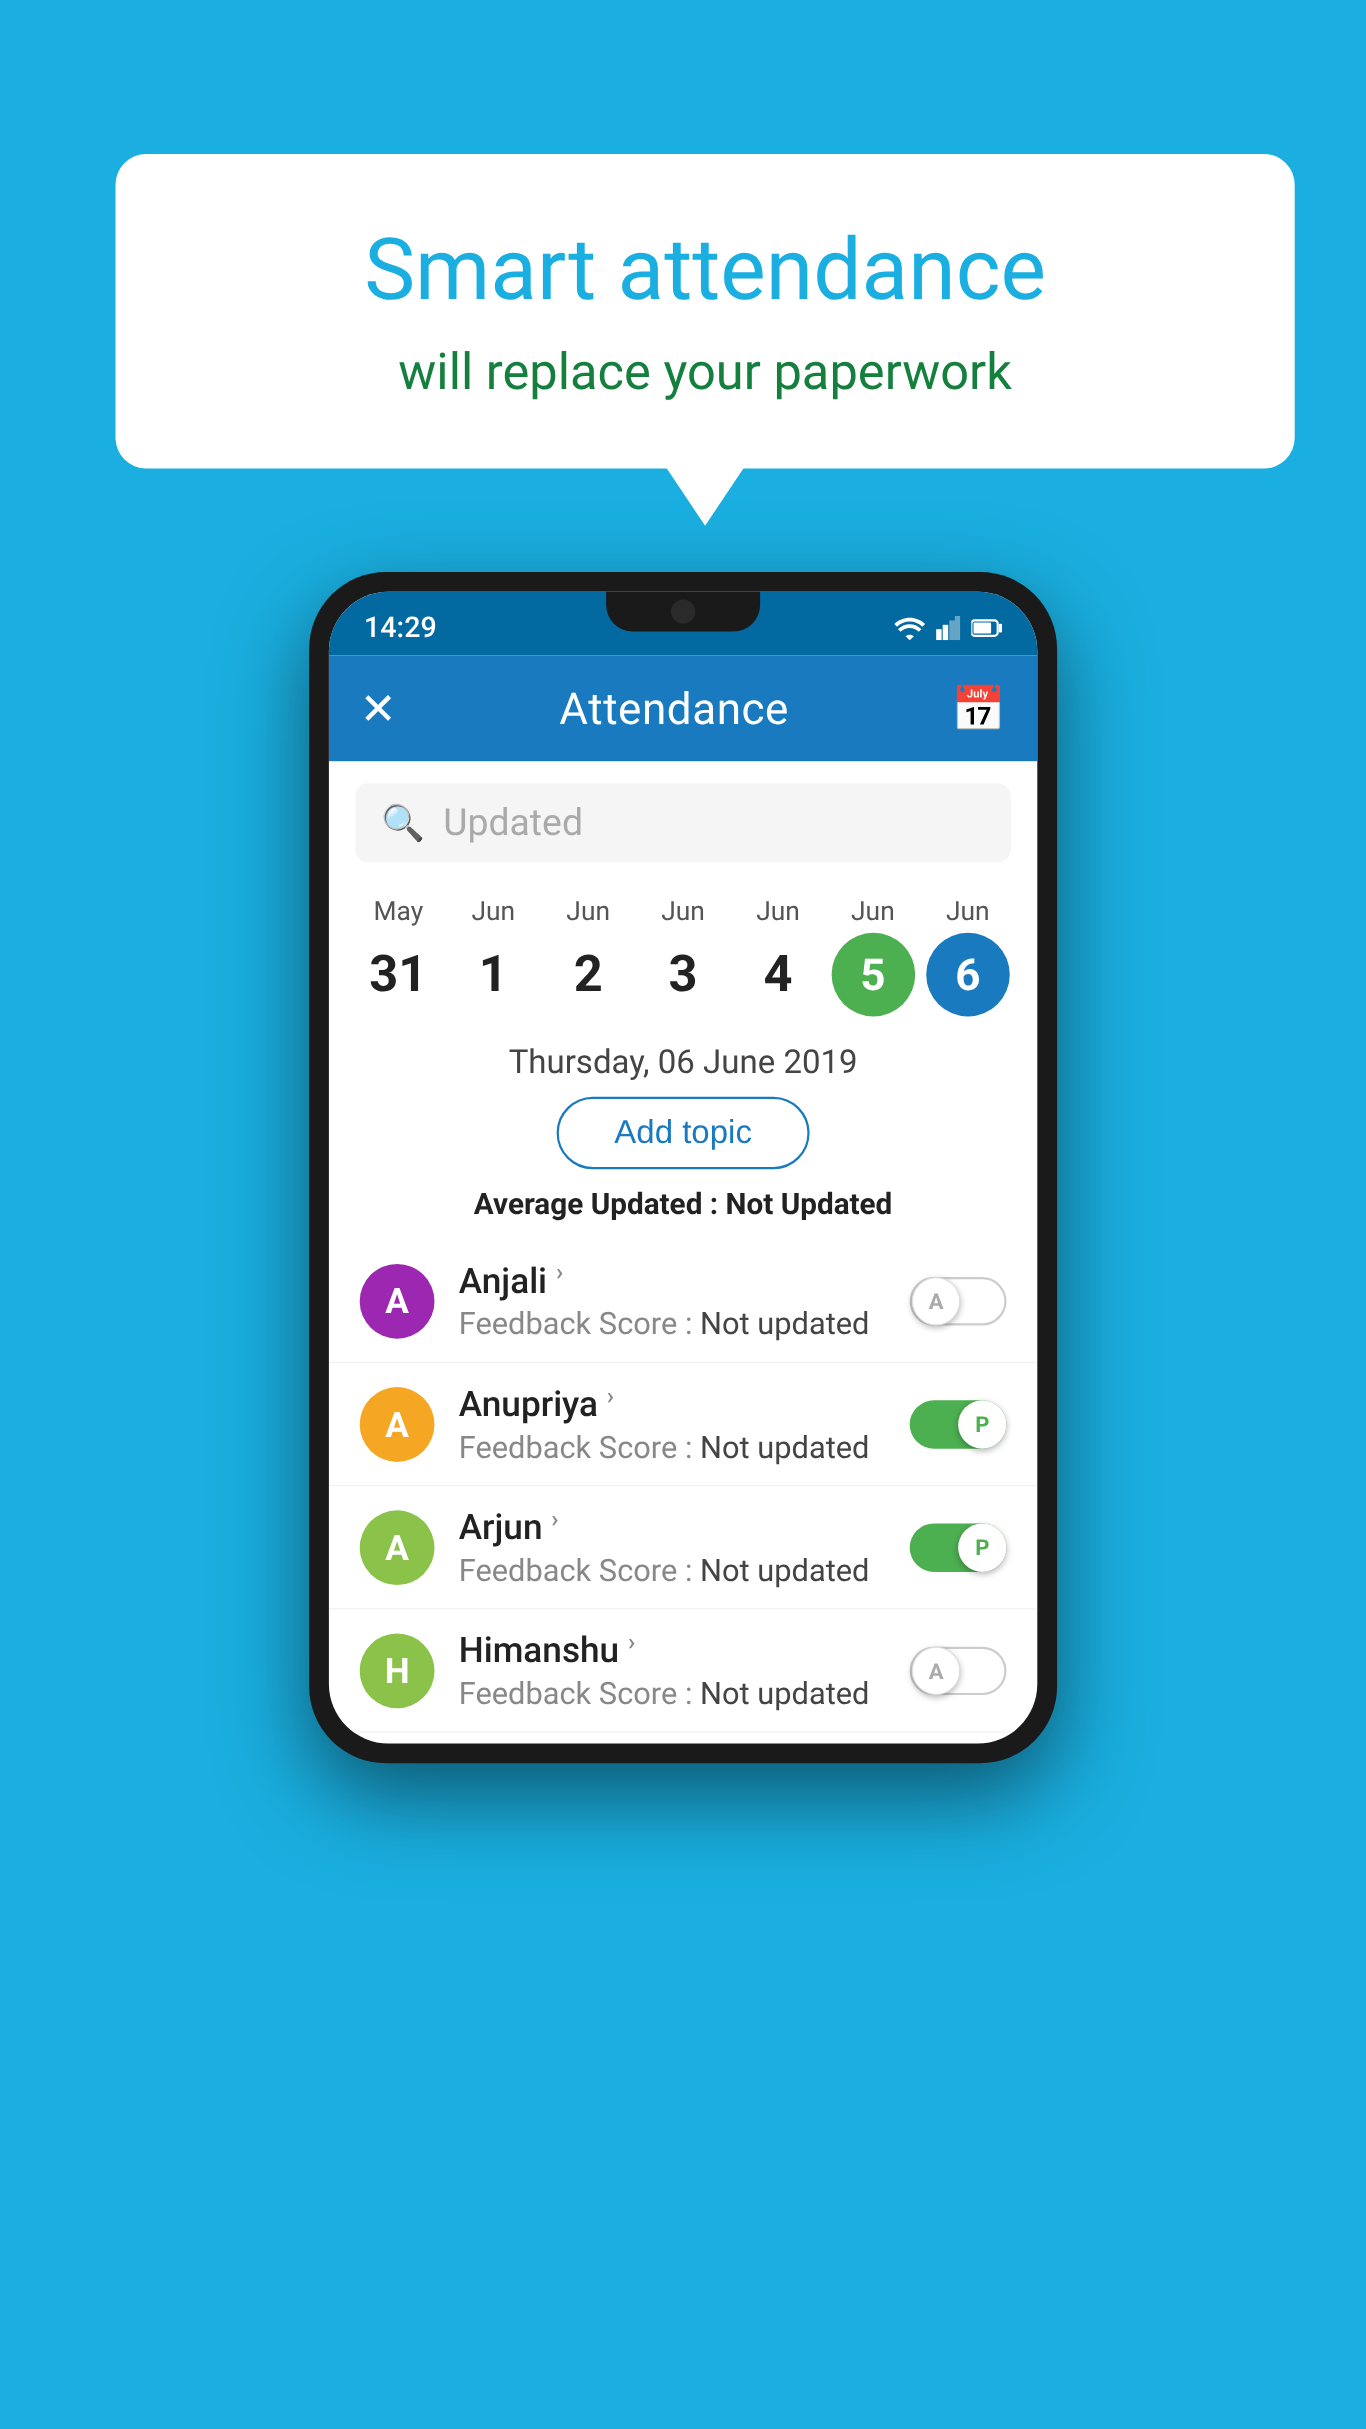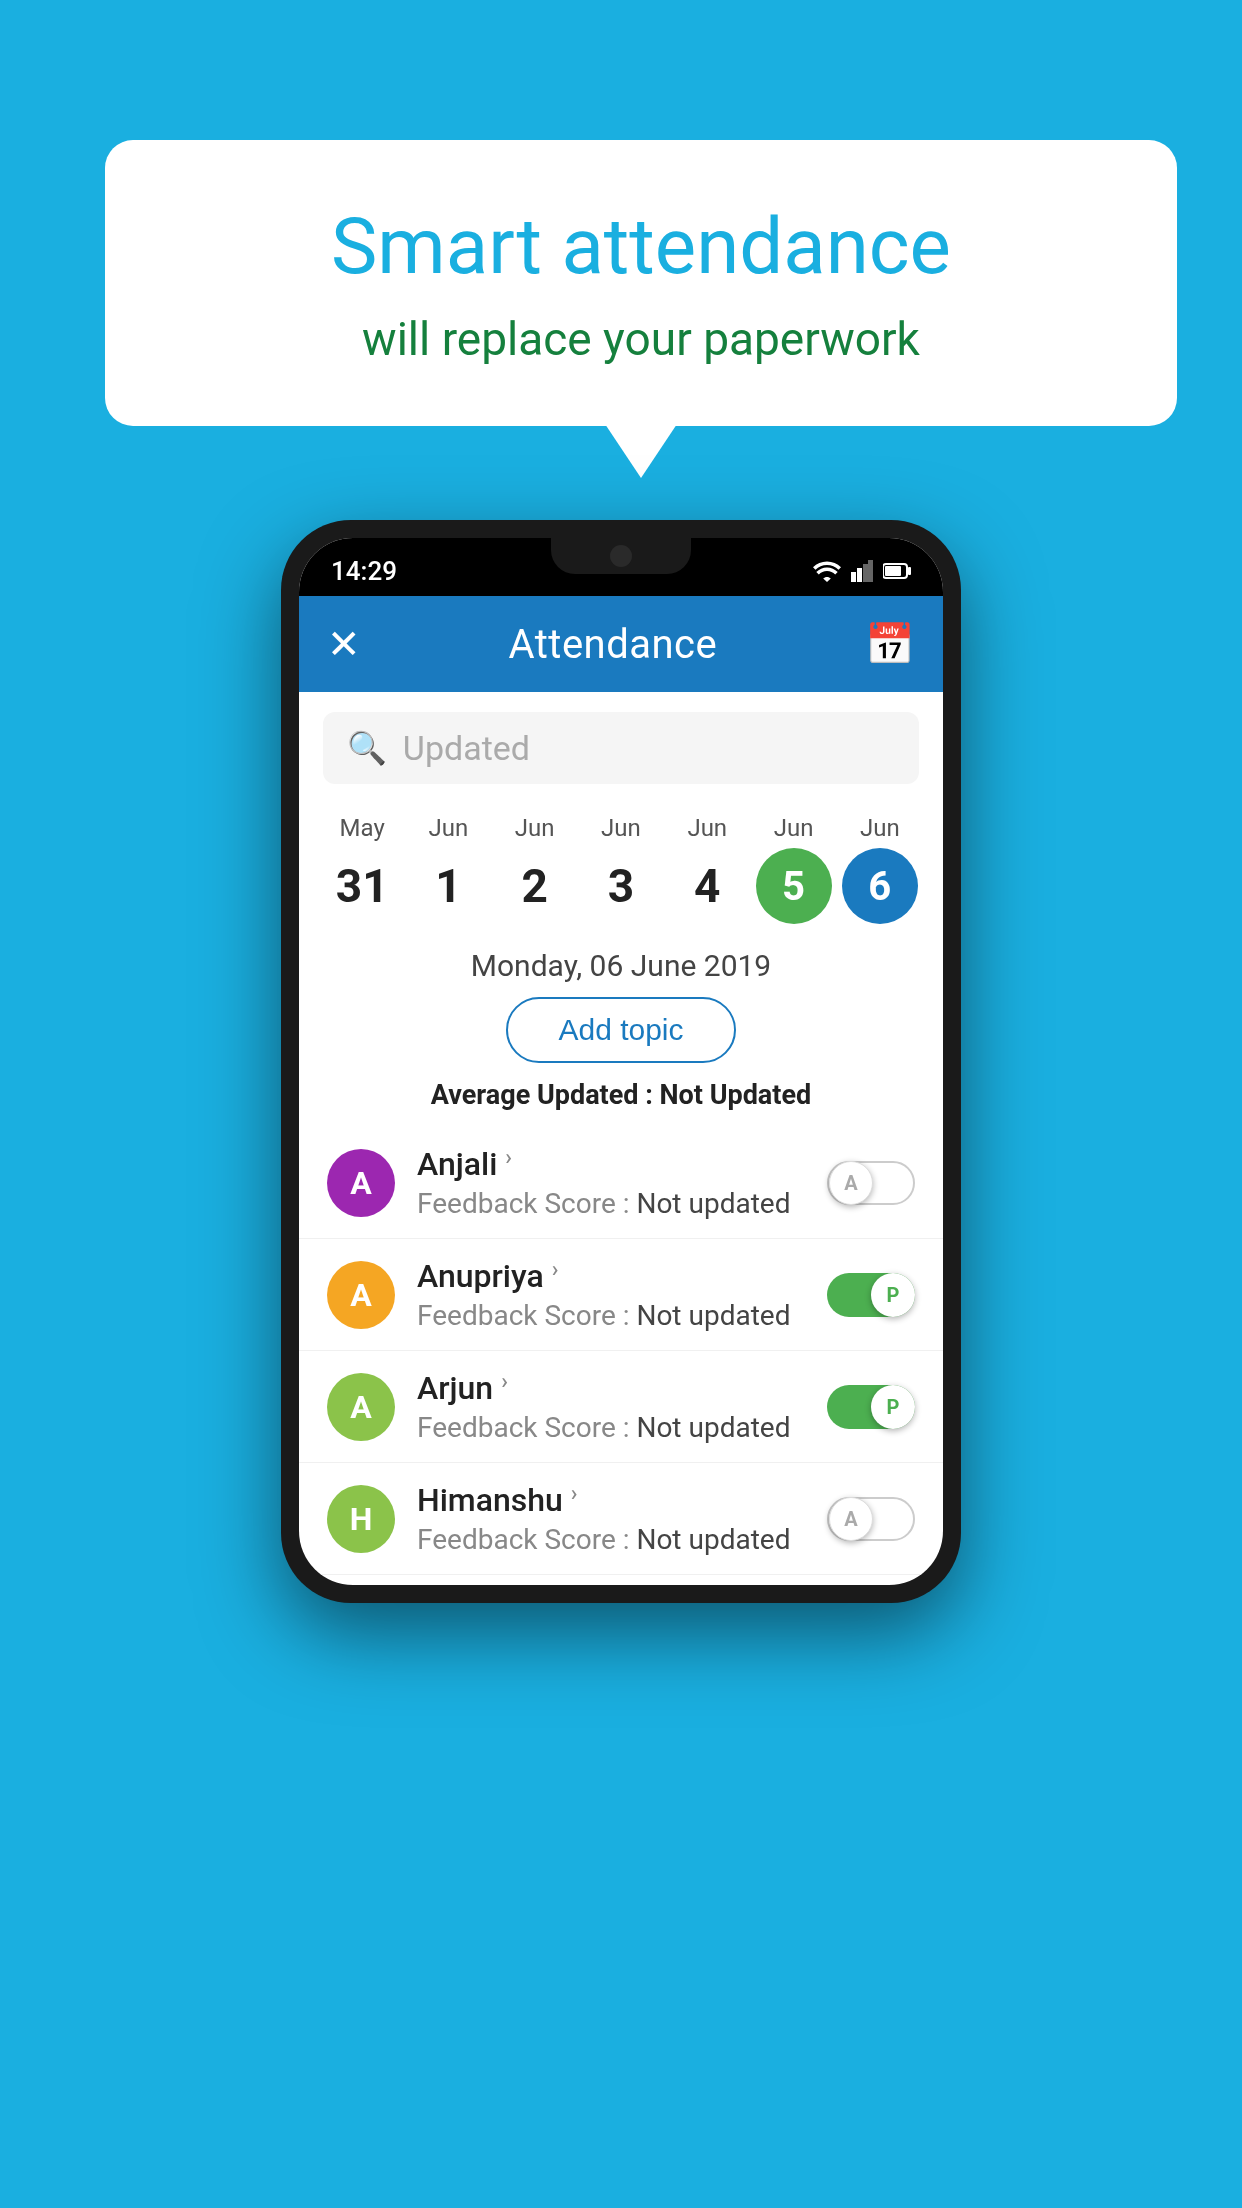--- a/index.html
+++ b/index.html
@@ -97,21 +97,21 @@
 
     .phone-screen {
       background: white;
       border-radius: 54px;
       overflow: hidden;
       position: relative;
     }
 
     
     .status-bar {
-      background: #000000;
+      background: #0369a1;
       height: 58px;
       display: flex;
       align-items: center;
       justify-content: space-between;
       padding: 0 32px;
       padding-top: 8px;
     }
 
     .status-time {
       color: white;
@@ -436,21 +436,21 @@
           <div class="cal-day">
             <div class="cal-month">Jun</div>
             <div class="cal-date today">5</div>
           </div>
           <div class="cal-day">
             <div class="cal-month">Jun</div>
             <div class="cal-date selected">6</div>
           </div>
         </div>
 
-      <div class="date-header">Monday, 06 June 2019</div>
+      <div class="date-header">Thursday, 06 June 2019</div>
 
       <button class="add-topic-btn">Add topic</button>
 
       <div class="avg-feedback">
         <span>Average Updated : </span><span>Not Updated</span>
       </div>
 
       <div class="student-list" id="student-list">
           <div class="student-item">
             <div class="avatar" style="background: rgb(156, 39, 176);">A</div>

